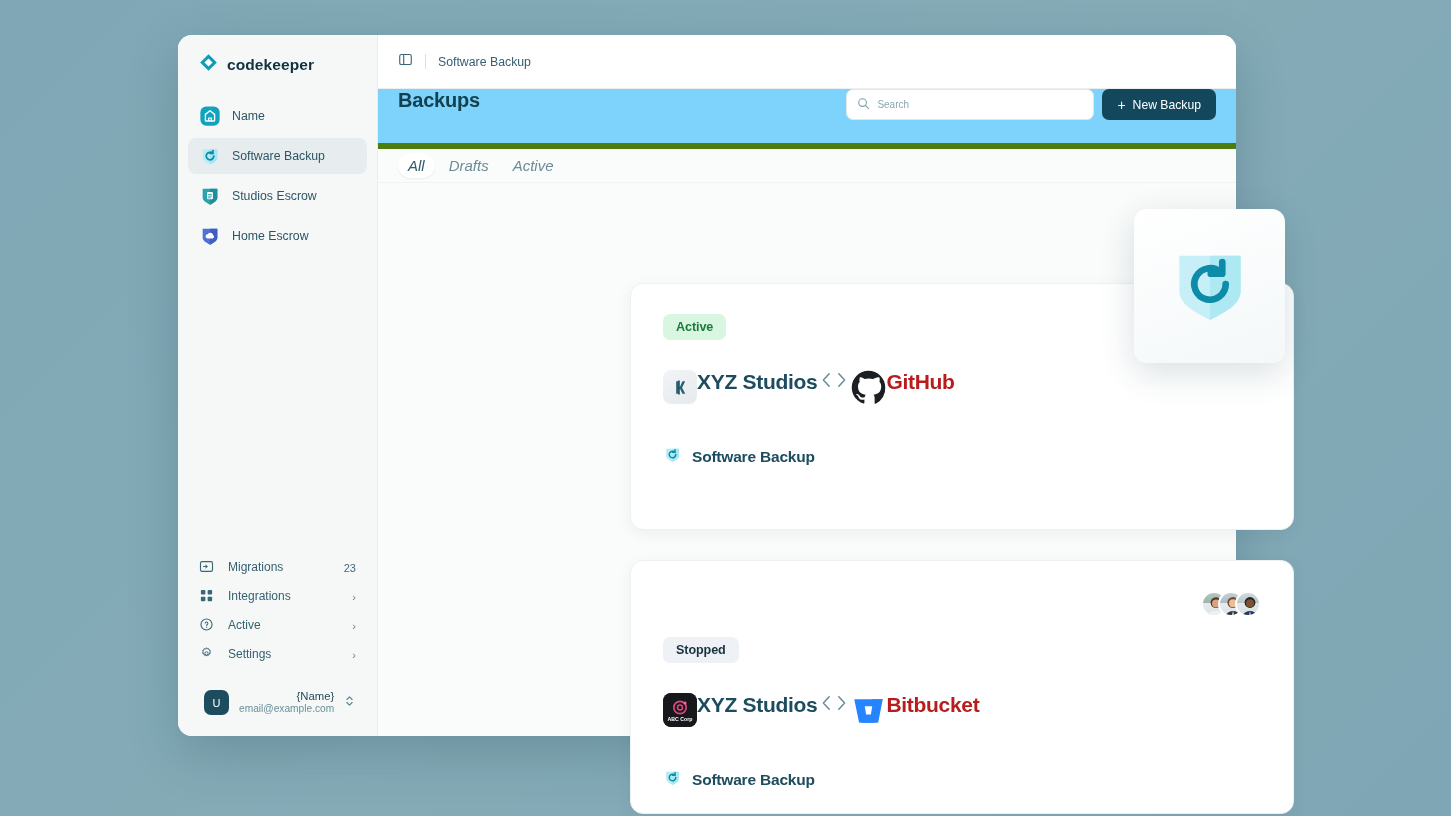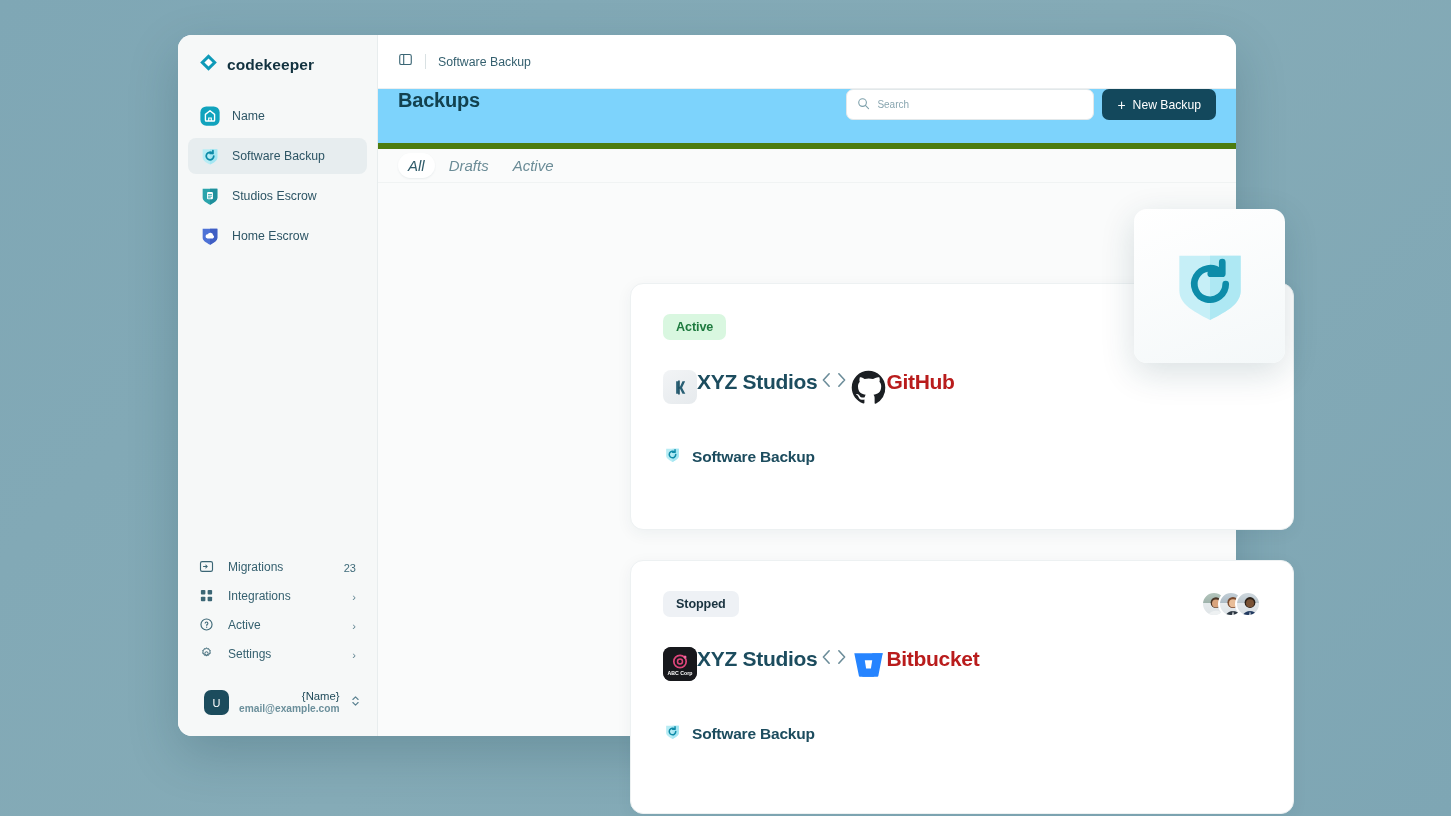--- a/index.html
+++ b/index.html
@@ -59,21 +59,21 @@
     margin: 14px 10px 14px 10px; padding: 6px 9px 6px 6px;
     display: flex; align-items: center; gap: 10px;
     border-radius: 9px; cursor: pointer;
   }
   .avatar-sq {
     width: 25px; height: 25px; border-radius: 7px; background: #1c4c5d;
     color: #fff; font-size: 11px; display: flex; align-items: center; justify-content: center;
     flex: 0 0 25px; font-weight: 400;
   }
   .user-name { font-size: 11.3px; color: #1f4a59; line-height: 1.25; text-align: right; }
-  .user-mail { font-size: 10.2px; color: #6b8f9b; line-height: 1.25; font-weight: bold; }
+  .user-mail { font-size: 10.2px; color: #6b8f9b; line-height: 1.25; }
   .user-chevs { margin-left: auto; color: #5c8392; }
 
   
   #main { flex: 1 1 auto; display: flex; flex-direction: column; min-width: 0; position: relative; }
 
   #topbar {
     height: 54px; flex: 0 0 54px;
     display: flex; align-items: center; gap: 12px;
     padding: 0 20px; border-bottom: 1px solid #eceff0;
     background: #fff; border-radius: 0 14px 0 0;
@@ -122,21 +122,21 @@
   }
   #card-0 { top: 100px; height: 247px; }
   #card-1 { top: 377px; height: 254px; z-index: 6; }
 
   .card-top { display: flex; align-items: flex-start; }
   .status-chip {
     font-size: 12.6px; font-weight: 700; padding: 6px 13px; border-radius: 7px;
     letter-spacing: -.1px;
   }
   .chip-active { background: #d9f7e0; color: #1d7a3e; }
-  .chip-stopped { background: #eef1f5; color: #19323f; }
+  .chip-stopped { background: #eef1f5; color: #19323f; margin-top: 46px; }
 
   .avatars { margin-left: auto; display: flex; align-items: center; }
   .av {
     width: 26px; height: 26px; border-radius: 50%; border: 2px solid #fff;
     background-size: cover; background-position: center top; overflow: hidden;
   }
   .av + .av { margin-left: -9px; }
 
   .repo-row { display: flex; margin-top: 30px; }
   .org-logo {

